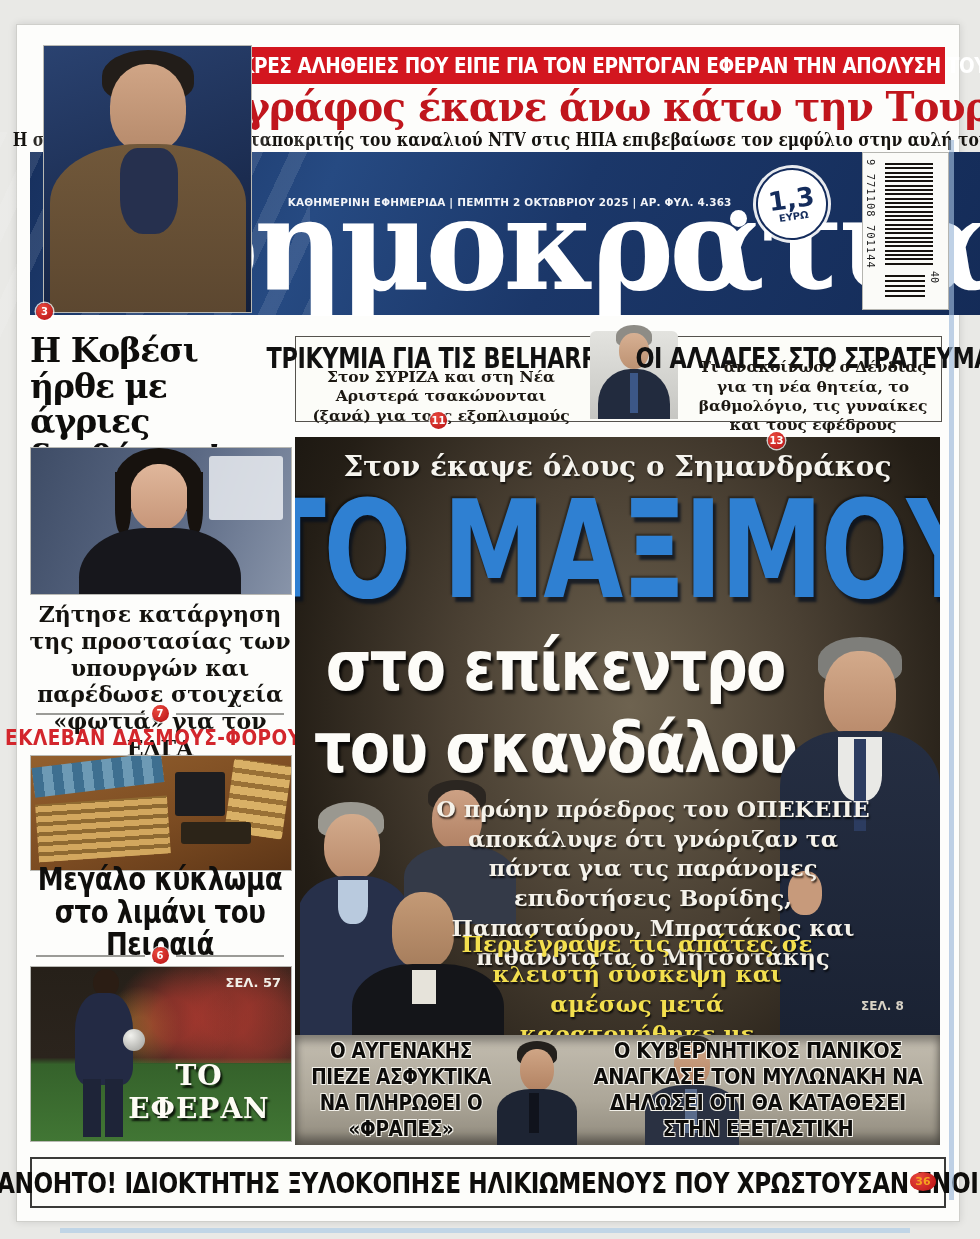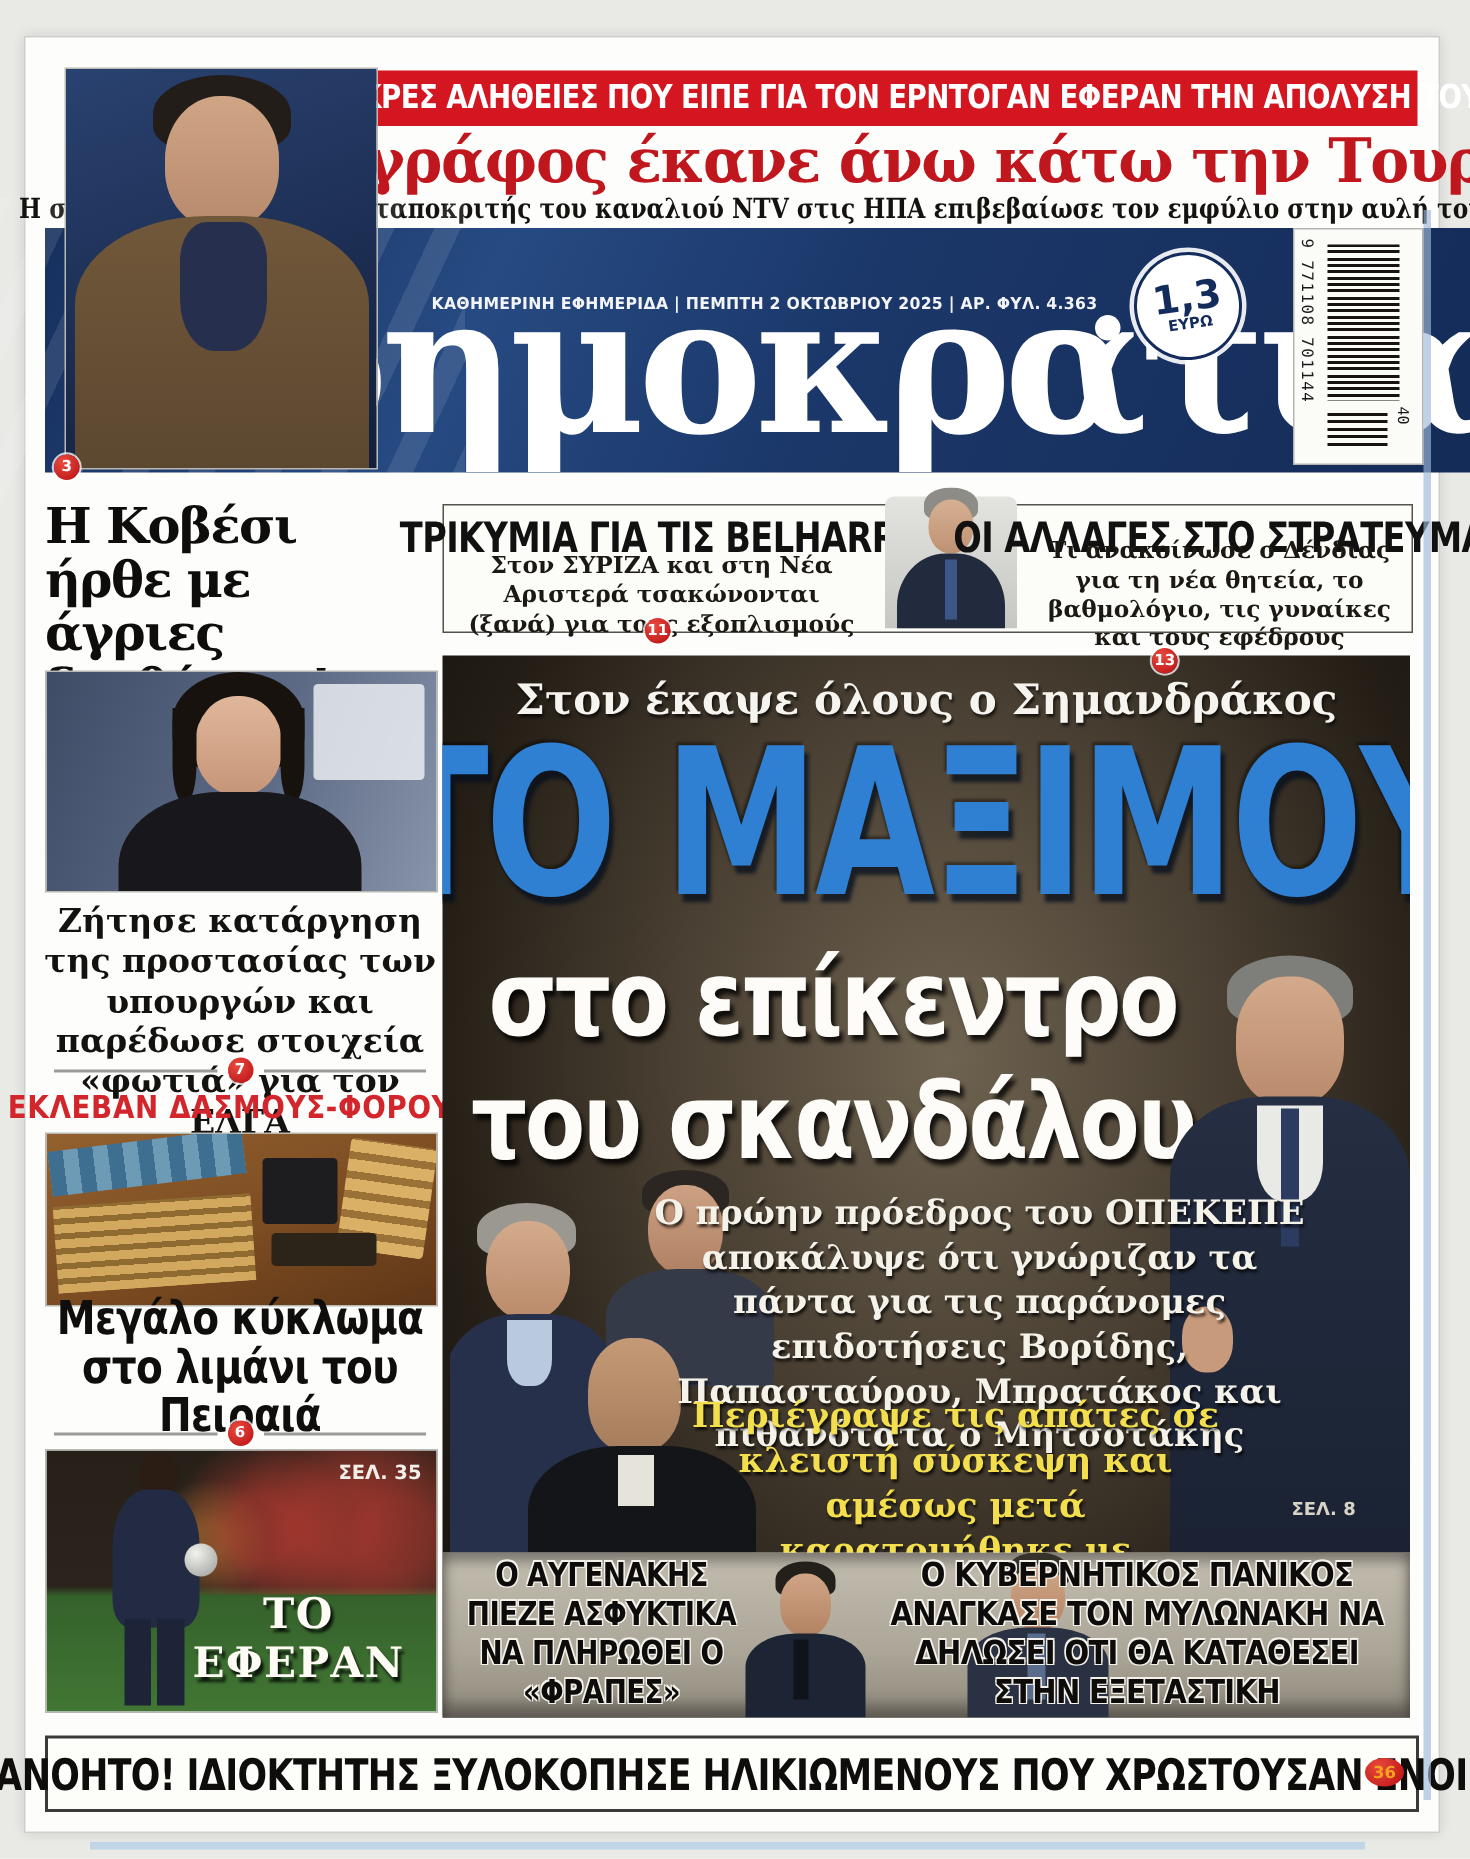--- a/index.html
+++ b/index.html
@@ -172,21 +172,21 @@
     <div class="pp" style="left:0;top:0;width:260px;height:96px;
                 background:radial-gradient(circle at 55% 55%,rgba(190,60,50,.55) 0 14%,transparent 40%),
                            radial-gradient(circle at 75% 50%,rgba(190,60,50,.5) 0 12%,transparent 38%),
                            radial-gradient(circle at 90% 60%,rgba(190,60,50,.45) 0 10%,transparent 36%),
                            radial-gradient(circle at 42% 62%,rgba(230,200,60,.35) 0 6%,transparent 25%);"></div>
     <div class="pp" style="left:62px;top:2px;width:26px;height:28px;border-radius:50%;background:#2b1d14;"></div>
     <div class="pp" style="left:44px;top:26px;width:58px;height:92px;border-radius:40% 40% 20% 20%;background:#232a44;"></div>
     <div class="pp" style="left:52px;top:112px;width:40px;height:58px;background:linear-gradient(90deg,#1e2438 0 45%,transparent 45% 55%,#1e2438 55%);"></div>
     <div class="pp" style="left:92px;top:62px;width:22px;height:22px;border-radius:50%;
                 background:radial-gradient(circle at 35% 30%,#f2f2ee,#9a9a96);"></div>
-    <div class="pp" style="right:10px;top:8px;color:#f2efe8;font-weight:700;font-size:13px;">ΣΕΛ. 35</div>
+    <div class="pp" style="right:10px;top:8px;color:#f2efe8;font-weight:700;font-size:13px;">ΣΕΛ. 57</div>
     <div class="pp serif shadow-k" style="left:80px;top:92px;width:176px;color:#fdfbf4;font-weight:700;font-size:28px;
                 text-align:center;letter-spacing:1px;">ΤΟ ΕΦΕΡΑΝ</div>
     <div class="pp serif shadow-k" style="left:92px;top:126px;width:164px;color:#fdfbf4;font-weight:700;font-size:24px;text-align:center;margin-top:44px;">ο Ολυμπιακός</div>
   </div>
 
   <div class="abs" style="left:295px;top:437px;width:645px;height:708px;overflow:hidden;
               background:radial-gradient(ellipse at 52% 38%,#6e6350 0%,#4a4033 38%,#241e16 72%,#120f0b 100%);">
 
     <div class="abs center" style="left:0;top:10px;width:645px;height:38px;">
       <span class="nw serif" style="color:#f6f4ee;font-weight:700;font-size:28px;text-shadow:1px 2px 2px rgba(0,0,0,.7);">Στον έκαψε όλους ο Σημανδράκος</span>

